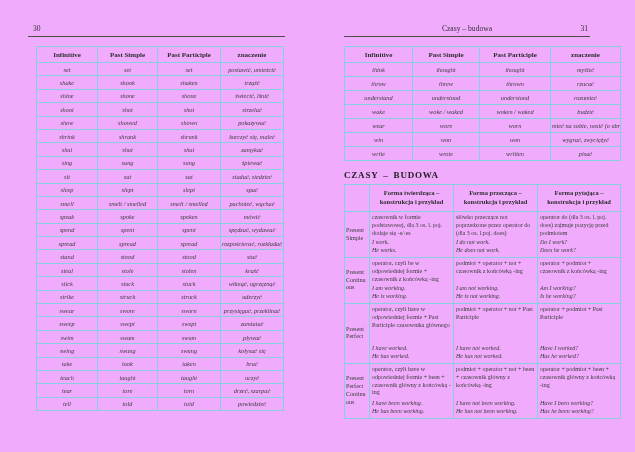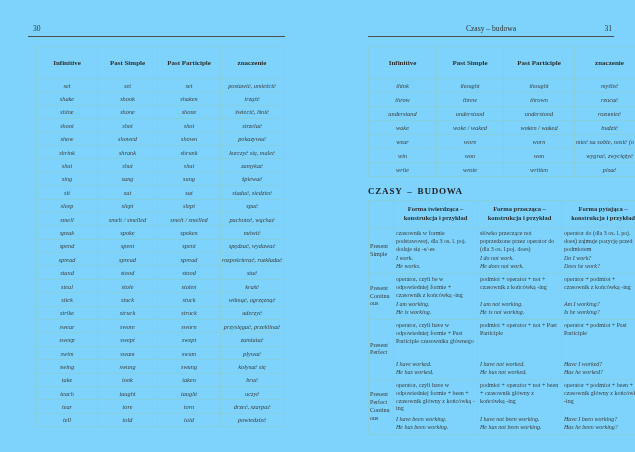--- a/index.html
+++ b/index.html
@@ -1,37 +1,37 @@
 <!DOCTYPE html>
 <html style="--b: #85cfe0;"><head>
 <meta charset="utf-8">
 <style>
   :root{ --b:#85cfe0; --txt:#3c3c3c; --head:#2e2e2e; }
   html,body{margin:0;padding:0;}
   body{background:#ffffff;}
   .canvas{
     position:relative;width:635px;height:452px;overflow:hidden;
-    background:#7dd3fc;
+    background:#f0abfc;
     font-family:"Liberation Serif","DejaVu Serif",serif;
     color:var(--txt);
     text-decoration:underline;
   }
   .page{position:absolute;top:24px;}
   .page-left{left:28px;width:257px;}
-  .page-right{left:368px;width:246px;}
+  .page-right{left:344px;width:246px;}
 
   .pghead{position:relative;height:12px;border-bottom:1px solid #4c4c4c;font-size:7.6px;color:#333;}
   .pgtitle{position:absolute;left:0;right:0;top:0;text-align:center;}
   .pgnum-left{position:absolute;left:5px;top:0;}
   .pgnum-right{position:absolute;right:2px;top:0;}
 
   table{border-collapse:collapse;table-layout:fixed;}
   .verbs th{
     border:1px solid var(--b);font-weight:bold;font-size:7px;color:var(--head);
-    height:15px;padding:8px 1px;overflow:hidden;white-space:nowrap;text-align:center;
+    height:15px;padding:0 1px;overflow:hidden;white-space:nowrap;text-align:center;
   }
   .verbs td{
     border:1px solid var(--b);font-style:italic;font-size:6.3px;color:var(--txt);
     text-align:center;padding:0 1px;overflow:hidden;white-space:nowrap;
   }
   .verbs-left{width:247px;margin:9px 0 0 8px;}
   .verbs-left td{height:12.4px;}
   .verbs-right{width:276px;margin-top:9px;}
   .verbs-right td{height:13px;}
 

